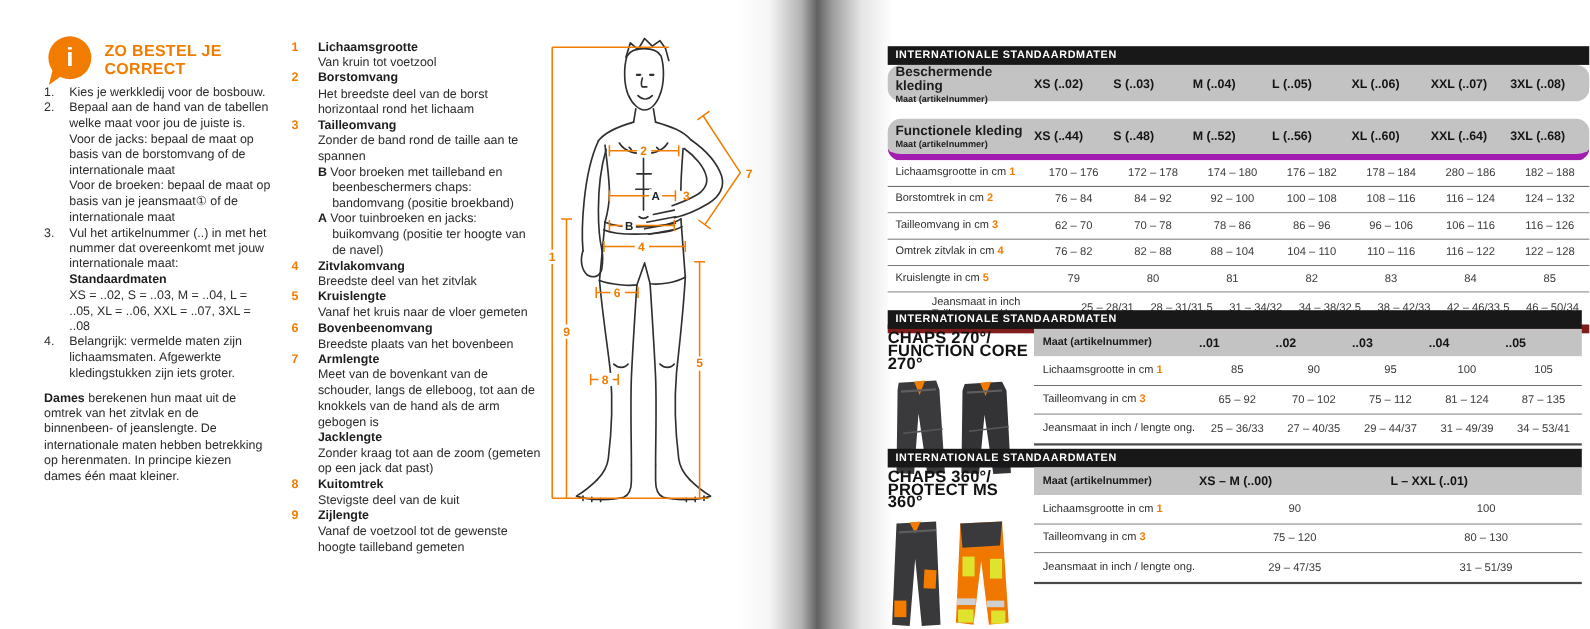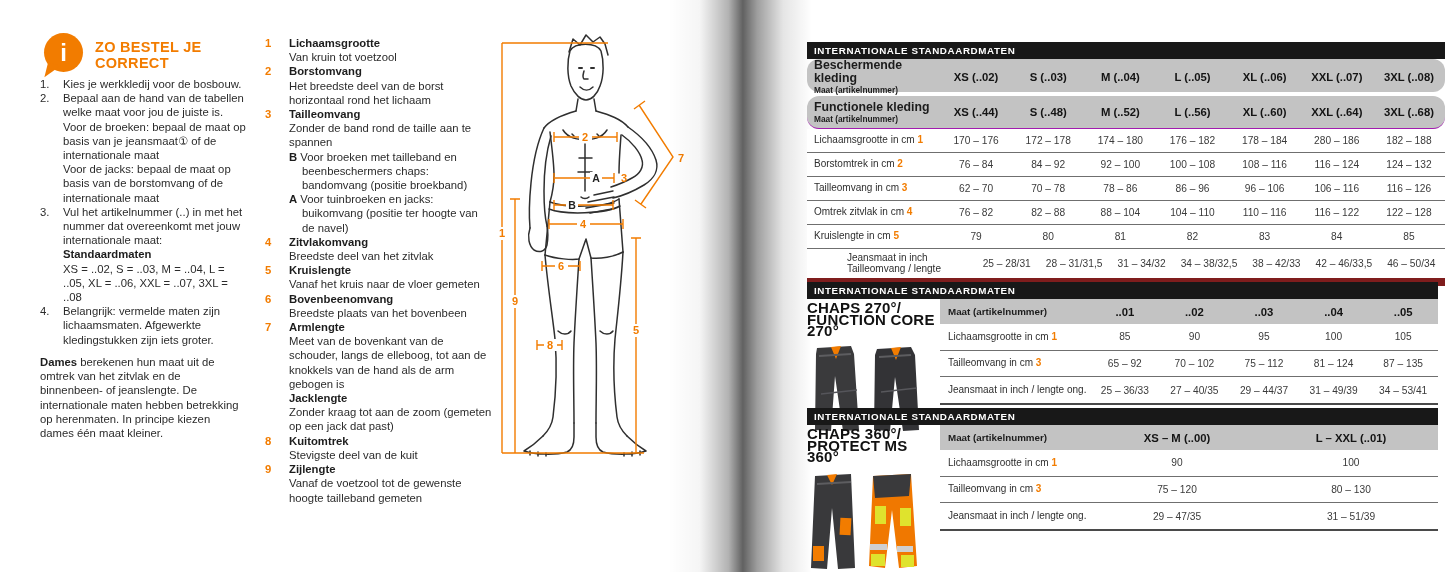--- a/index.html
+++ b/index.html
@@ -35,25 +35,25 @@
 
   
   .page-right{position:absolute;left:807px;top:0;width:638px;height:572px;}
   .bar{height:17px;line-height:17px;background:#181818;color:#fff;font-weight:800;
        font-size:9.8px;letter-spacing:.6px;padding-left:7px;}
   .t1{position:absolute;top:42px;left:0;width:638px;}
   .t2{position:absolute;top:282px;left:0;width:631px;}
   .t3{position:absolute;top:408px;left:0;width:631px;}
 
   .hrow{display:grid;grid-template-columns:133px repeat(7,1fr);background:#C3C3C3;height:33px;align-items:center;border-radius:12px;}
-  .hrow + .hrow{margin-top:4px;height:32px;border-bottom:1px solid #a21caf;}
+  .hrow + .hrow{margin-top:16px;height:32px;border-bottom:6px solid #a21caf;}
   .hlabel{padding-left:7px;}
   .hl1{font-weight:800;font-size:12.3px;color:#1c1c1c;line-height:13px;}
   .hl2{font-weight:bold;font-size:8.3px;color:#1c1c1c;}
-  .hcell{text-align:center;font-weight:800;font-size:11.3px;color:#141414;}
+  .hcell{text-align:left;font-weight:800;font-size:11.3px;color:#141414;}
 
   .drow{display:grid;grid-template-columns:133px repeat(7,1fr);align-items:center;height:23px;border-bottom:1px solid #6f6f6f;background:#fff;}
   .t1 .rows > .drow:last-child{height:29px;border-bottom:8px solid #7f1d1d;padding-left:33px;}
   .dlabel{padding-left:7px;font-size:10px;color:#2e2e2e;line-height:10.5px;}
   .onum{color:#F27C00;font-weight:bold;}
   .dcell{text-align:center;font-size:10.2px;color:#3a3a3a;}
 
   .tbody2{display:flex;}
   .prod{width:133px;flex:0 0 auto;padding-top:3px;}
   .prod-title{font-weight:800;font-size:15px;line-height:11.5px;color:#111;letter-spacing:.2px;}
@@ -88,22 +88,22 @@
       <div>
         <div class="he">Kies je werkkledij voor de bosbouw.</div>
 
       </div>
     </div>
 
     <div class="intro-item">
       <div class="he">2.</div>
       <div>
         <div class="he">Bepaal aan de hand van de tabellen welke maat voor jou de juiste is.</div>
+        <div class="he">Voor de jacks: bepaal de maat op basis van de borstomvang of de internationale maat</div>
         <div class="he">Voor de broeken: bepaal de maat op basis van je jeansmaat① of de internationale maat</div>
-        <div class="he">Voor de jacks: bepaal de maat op basis van de borstomvang of de internationale maat</div>
 
       </div>
     </div>
 
     <div class="intro-item">
       <div class="he">3.</div>
       <div>
         <div class="he">Vul het artikelnummer (..) in met het nummer dat overeenkomt met jouw internationale maat:</div>
         
         

